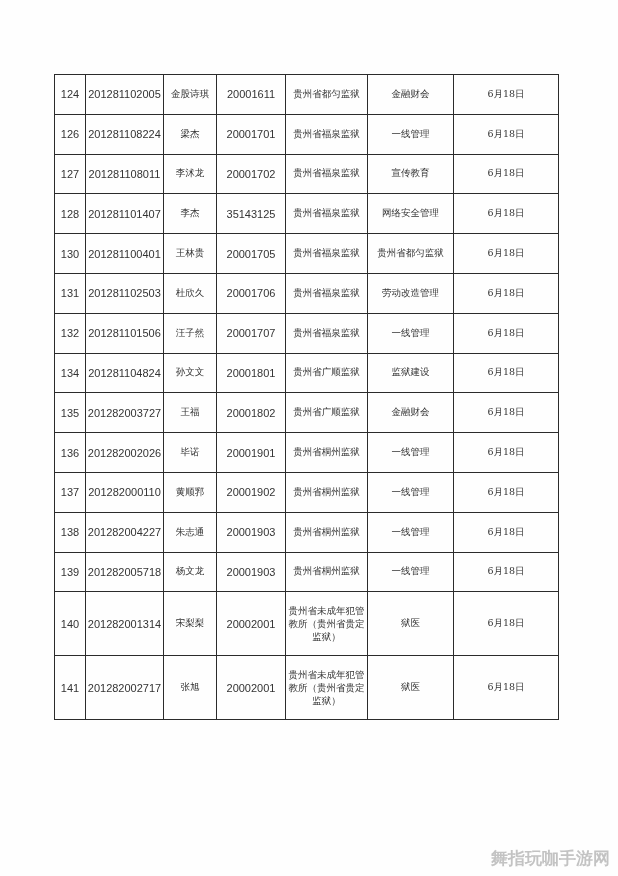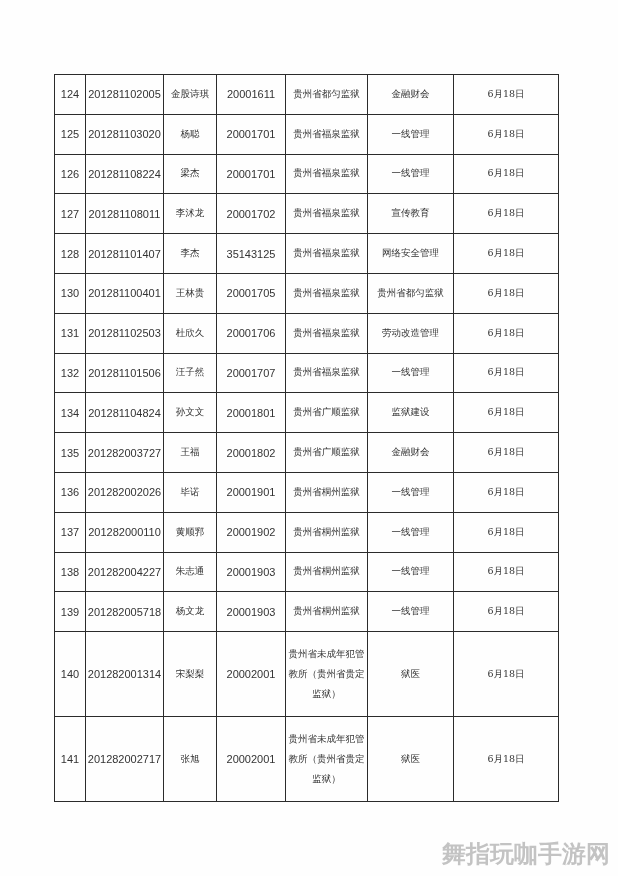--- a/index.html
+++ b/index.html
@@ -42,30 +42,30 @@
       font-size: 11px;
       color: #1f1f1f;
     }
     td.c-name, td.c-unit, td.c-post, td.c-date {
       font-family: "DejaVu Serif", serif;
       font-size: 9.5px;
       color: #444;
     }
     td.c-unit.multi {
       font-size: 9.5px;
-      line-height: 20px;
+      line-height: 13px;
       padding: 12px 2px;
     }
     .watermark {
       position: absolute;
       right: 8px;
       bottom: 6px;
       font-family: "DejaVu Sans", sans-serif;
       font-weight: bold;
-      font-size: 24px;
+      font-size: 17px;
       color: #b9b9b9;
       letter-spacing: 0px;
       opacity: 0.85;
     }
   </style>
 </head>
 <body>
 
 <div class="page">
   <table class="roster">
@@ -82,29 +82,20 @@
         <tr>
     <td class="c-no">124</td>
     <td class="c-id">201281102005</td>
     <td class="c-name">金股诗琪</td>
     <td class="c-code">20001611</td>
     <td class="c-unit">贵州省都匀监狱</td>
     <td class="c-post">金融财会</td>
     <td class="c-date">6月18日</td>
   </tr>
         <tr>
-    <td class="c-no">125</td>
-    <td class="c-id">201281103020</td>
-    <td class="c-name">杨聪</td>
-    <td class="c-code">20001701</td>
-    <td class="c-unit">贵州省福泉监狱</td>
-    <td class="c-post">一线管理</td>
-    <td class="c-date">6月18日</td>
-  </tr>
-        <tr>
     <td class="c-no">126</td>
     <td class="c-id">201281108224</td>
     <td class="c-name">梁杰</td>
     <td class="c-code">20001701</td>
     <td class="c-unit">贵州省福泉监狱</td>
     <td class="c-post">一线管理</td>
     <td class="c-date">6月18日</td>
   </tr>
         <tr>
     <td class="c-no">127</td>

